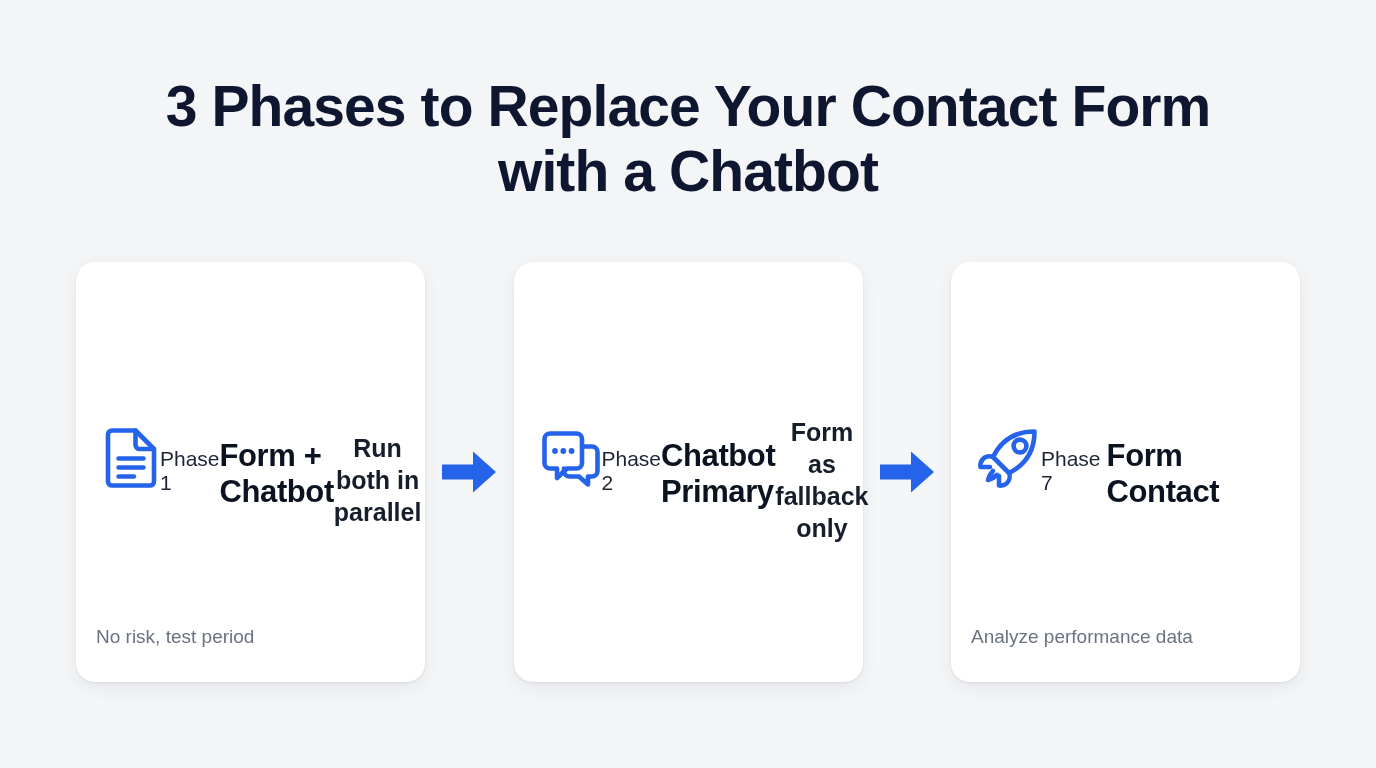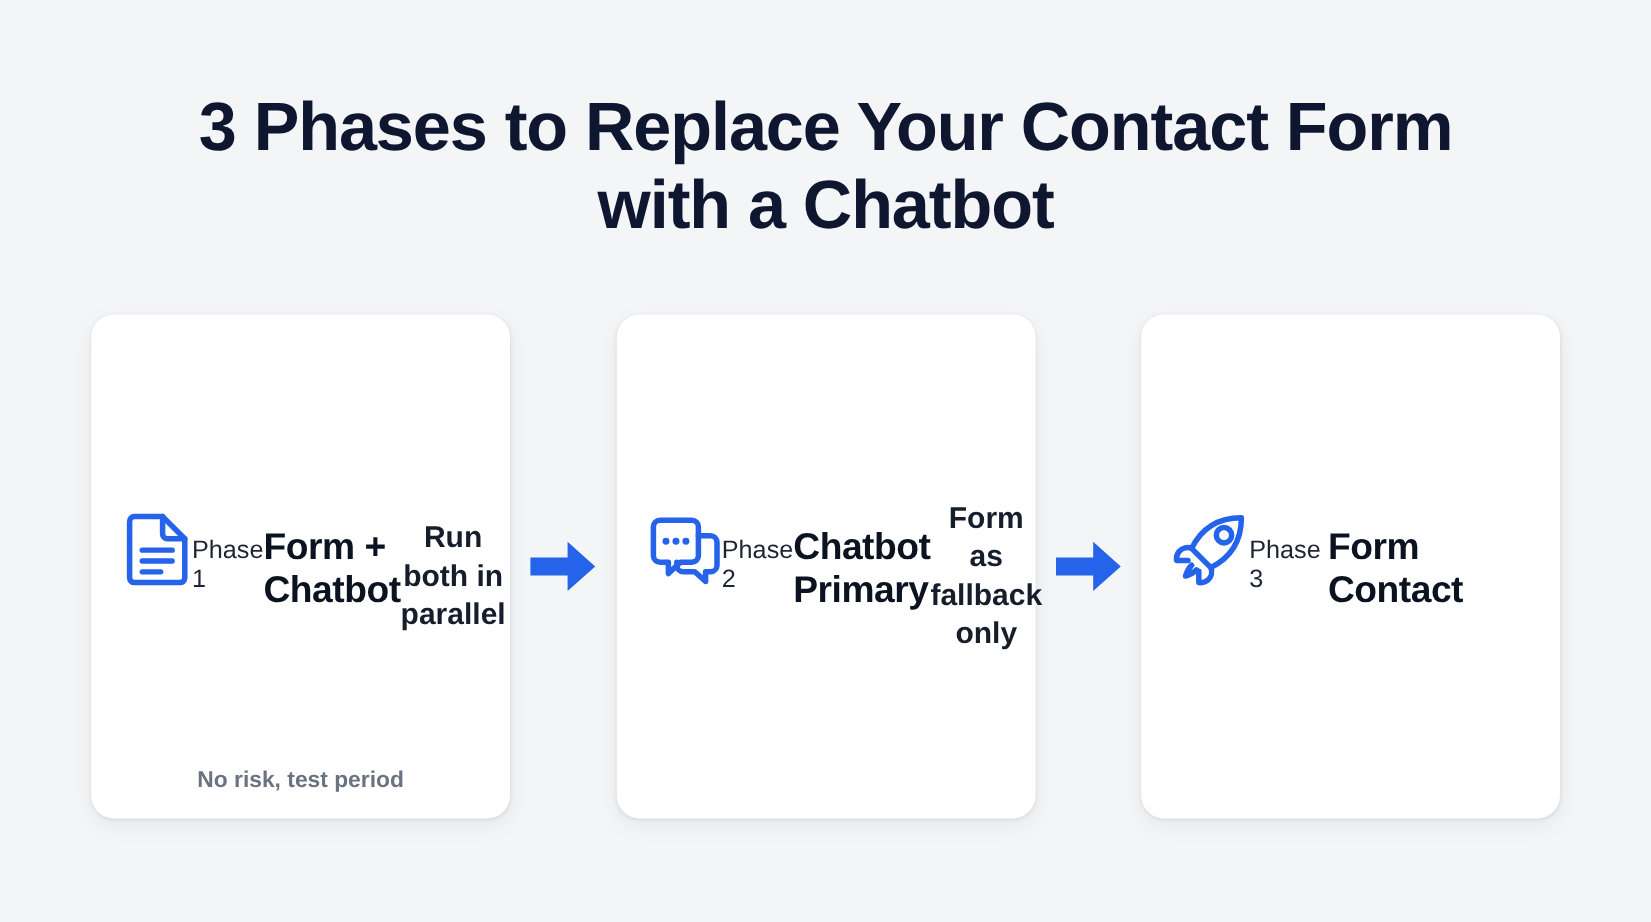--- a/index.html
+++ b/index.html
@@ -102,26 +102,25 @@
     font-size: 25px;
     font-weight: 700;
     line-height: 32px;
     text-align: center;
   }
 
   .phase-note {
     position: absolute;
     left: 20px;
     right: 20px;
-    bottom: 19px;
+    bottom: 33px;
     color: #6b7280;
     font-size: 19px;
-    font-weight: 700;
+    font-weight: 400;
     line-height: 24px;
-    text-align: center;
   }
 
   
   .arrow {
     width: 62px;
     height: 50px;
     flex: 0 0 62px;
     display: flex;
     align-items: center;
     justify-content: center;
@@ -187,18 +186,19 @@
     <div class="card">
       <div class="card-icon">
         <svg width="64" height="62" viewBox="0 0 64 62" fill="none">
           <path d="M24.5 38.5L16 30C24 14 38 4.5 57.5 4.5C57.5 24 48 38 32 46L23.5 37.5" stroke="#2563eb" stroke-width="4.6" stroke-linejoin="round" stroke-linecap="round"></path>
           <circle cx="43" cy="19" r="6.4" stroke="#2563eb" stroke-width="4.6"></circle>
           <path d="M16.5 30C12.5 28.5 8 29.5 5.5 32.5C3 35.5 3.5 40 3.5 40L13 40" stroke="#2563eb" stroke-width="4.6" stroke-linejoin="round" stroke-linecap="round"></path>
           <path d="M32 45.5C33.5 49.5 32.5 54 29.5 56.5C26.5 59 22 58.5 22 58.5L22 49" stroke="#2563eb" stroke-width="4.6" stroke-linejoin="round" stroke-linecap="round"></path>
           <path d="M16 44C12.5 47.5 11 53 11 53C11 53 16.5 51.5 20 48" stroke="#2563eb" stroke-width="4.6" stroke-linejoin="round" stroke-linecap="round"></path>
         </svg>
       </div>
-      <div class="phase-label">Phase 3</div>
+      <div class="phase-label">Phase 7</div>
       <div class="phase-title">Form Contact</div>
+      <div class="phase-note">Analyze performance data</div>
     </div>
 
   </div>
 </div>
 
 </body></html>

